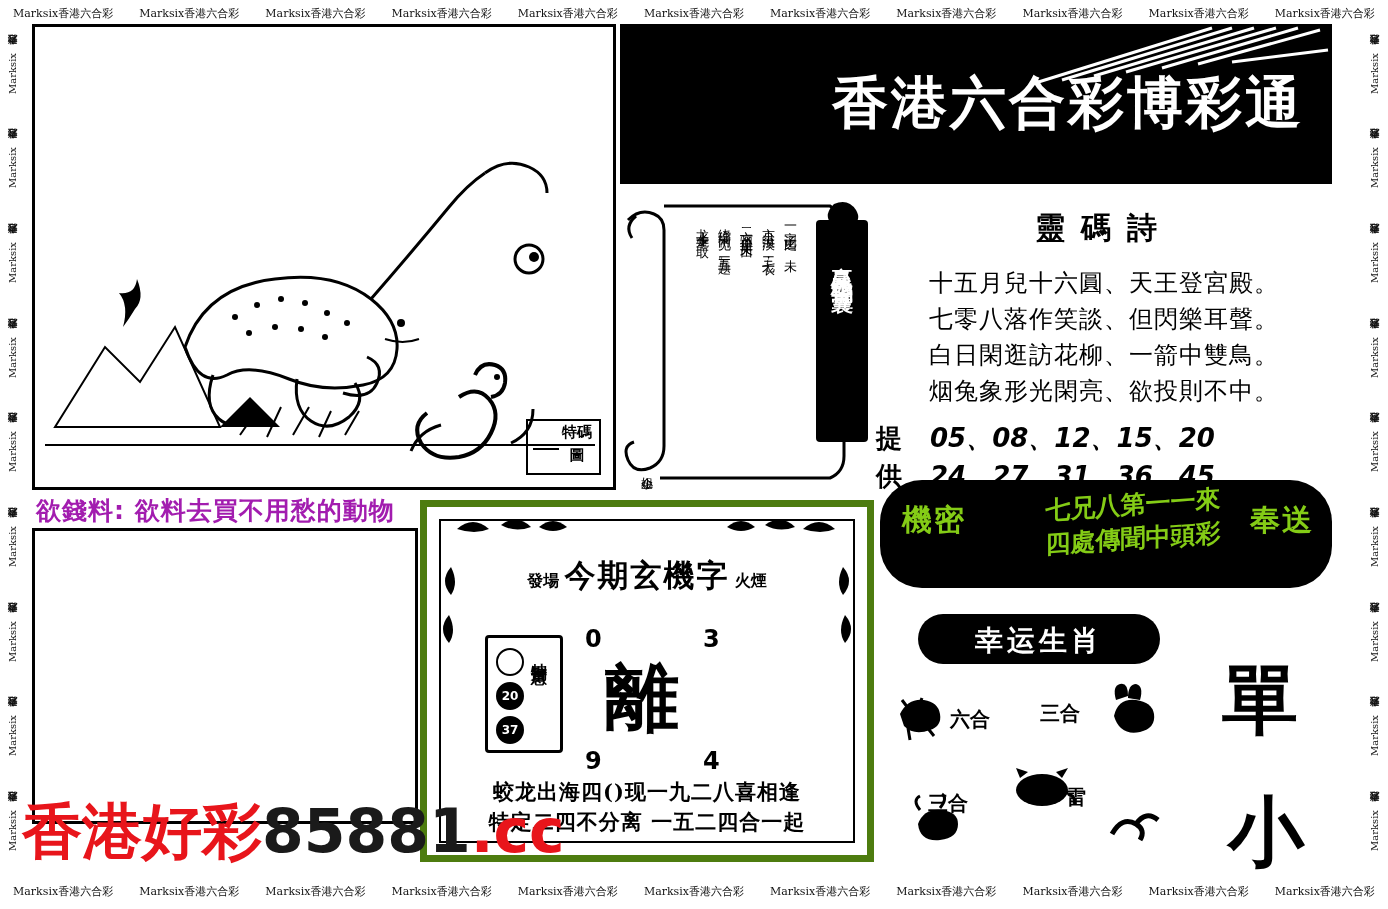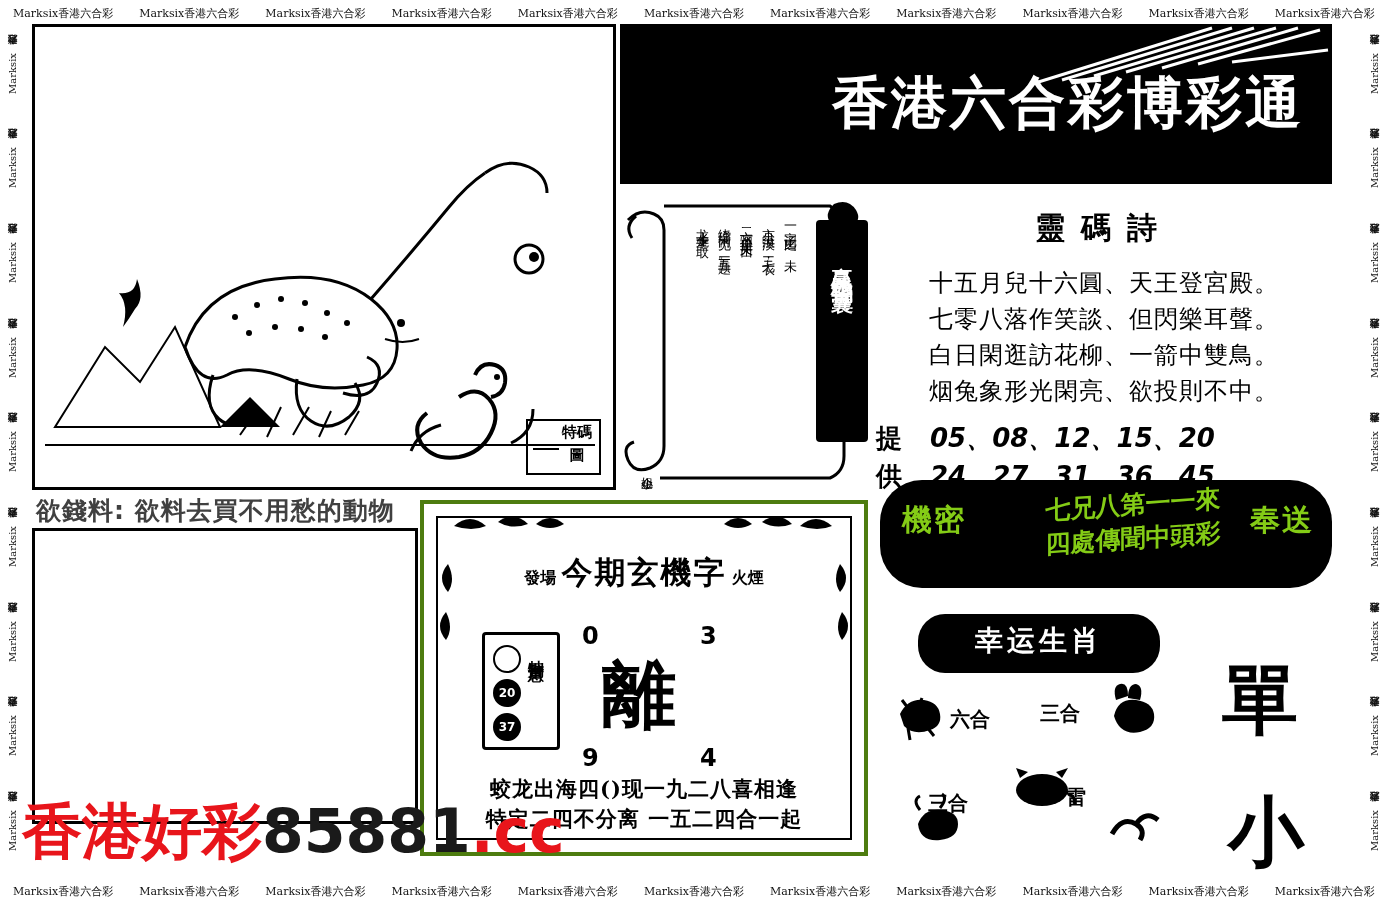--- a/index.html
+++ b/index.html
@@ -38,21 +38,21 @@
   .pic-caption {
     position:absolute; right:12px; bottom:12px; width:44px; height:52px;
     border:2px solid #000; font-family:"DejaVu Serif", serif;
     font-size:15px; line-height:23px; text-align:center; font-weight:bold;padding-left:27px;
   }
 
   
   .headline {
     position:absolute; left:36px; top:494px; width:580px; height:34px;
     font-family:"DejaVu Sans", sans-serif; font-weight:bold; font-size:25px;
-    letter-spacing:1px; color:#404040; white-space:nowrap;
+    letter-spacing:1px; color:#a21caf; white-space:nowrap;
   }
   .blank-box {
     position:absolute; left:32px; top:528px; width:380px; height:290px;
     border:3px solid #000; background:#fff;
   }
 
   
   .banner {
     position:absolute; left:620px; top:24px; width:712px; height:160px;
     background:#000; overflow:hidden;
@@ -121,38 +121,38 @@
     font-family:"DejaVu Serif", serif; font-weight:bold; font-size:25px; line-height:34px;
     transform:skewY(-4deg);
   }
   .secret-right {
     position:absolute; right:18px; top:20px; font-family:"DejaVu Serif", serif;
     font-weight:bold; font-size:30px; letter-spacing:2px;
   }
 
   
   .zodiac-pill {
-    position:absolute; left:918px; top:614px; width:242px; height:59px;
+    position:absolute; left:918px; top:614px; width:242px; height:50px;
     background:#000; border-radius:27px; color:#fff; text-align:center;
     font-family:"DejaVu Sans", sans-serif; font-weight:bold; font-size:28px;
     line-height:54px; letter-spacing:4px;
   }
   .zodiac-area { position:absolute; left:890px; top:672px; width:320px; height:180px; }
   .z-item { position:absolute; font-family:"DejaVu Serif", serif; font-weight:bold; font-size:20px; }
 
   
   .bigchar {
     position:absolute; font-family:"DejaVu Serif", serif; font-weight:bold;
     font-size:76px; color:#000;
   }
 
   
   .ornate {
     position:absolute; left:420px; top:500px; width:440px; height:348px;
-    border:4px solid #4d7c0f; background:#fff;
+    border:7px solid #4d7c0f; background:#fff;
   }
   .ornate-inner { position:absolute; left:12px; top:12px; right:12px; bottom:12px; border:2px solid #000; }
   .ornate-title {
     position:absolute; left:0; right:0; top:48px; text-align:center;
     font-family:"DejaVu Serif", serif; font-weight:bold; font-size:15px;
   }
   .ot-main { font-size:31px; letter-spacing:2px; }
   .ot-side { font-size:16px; }
   .num-card {
     position:absolute; width:72px; height:112px; border:3px solid #000; border-radius:4px;

